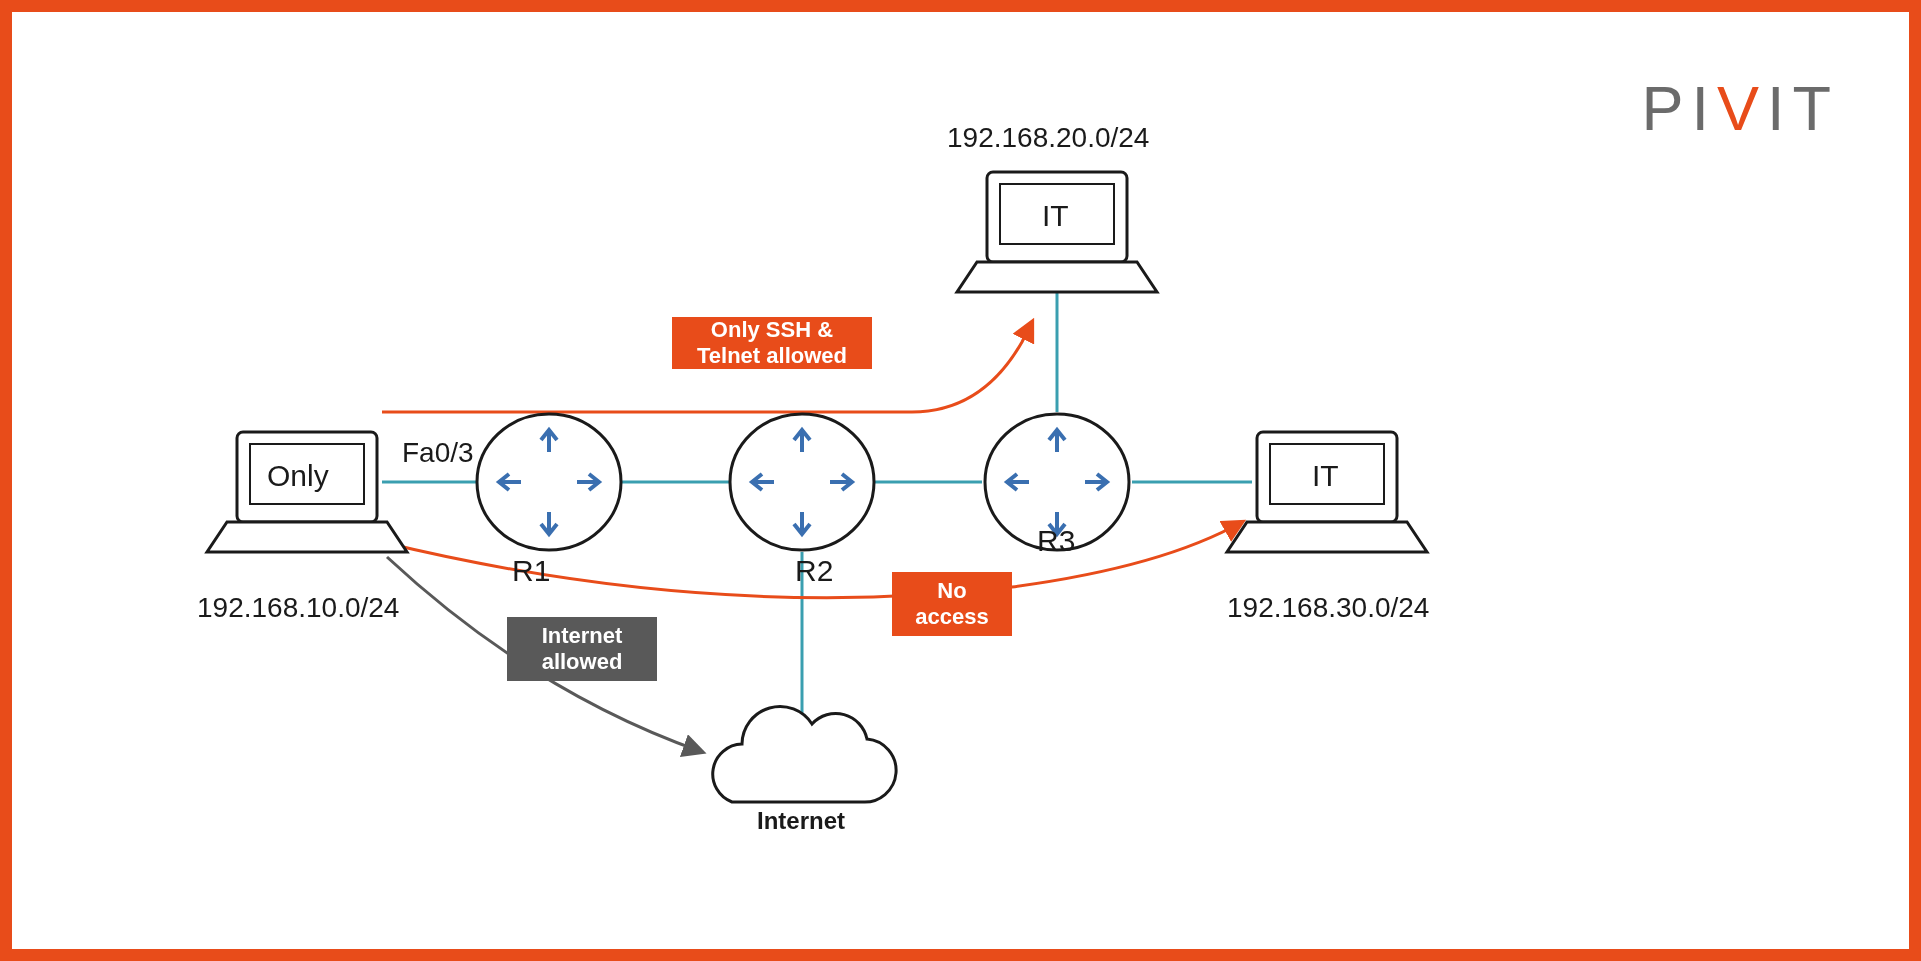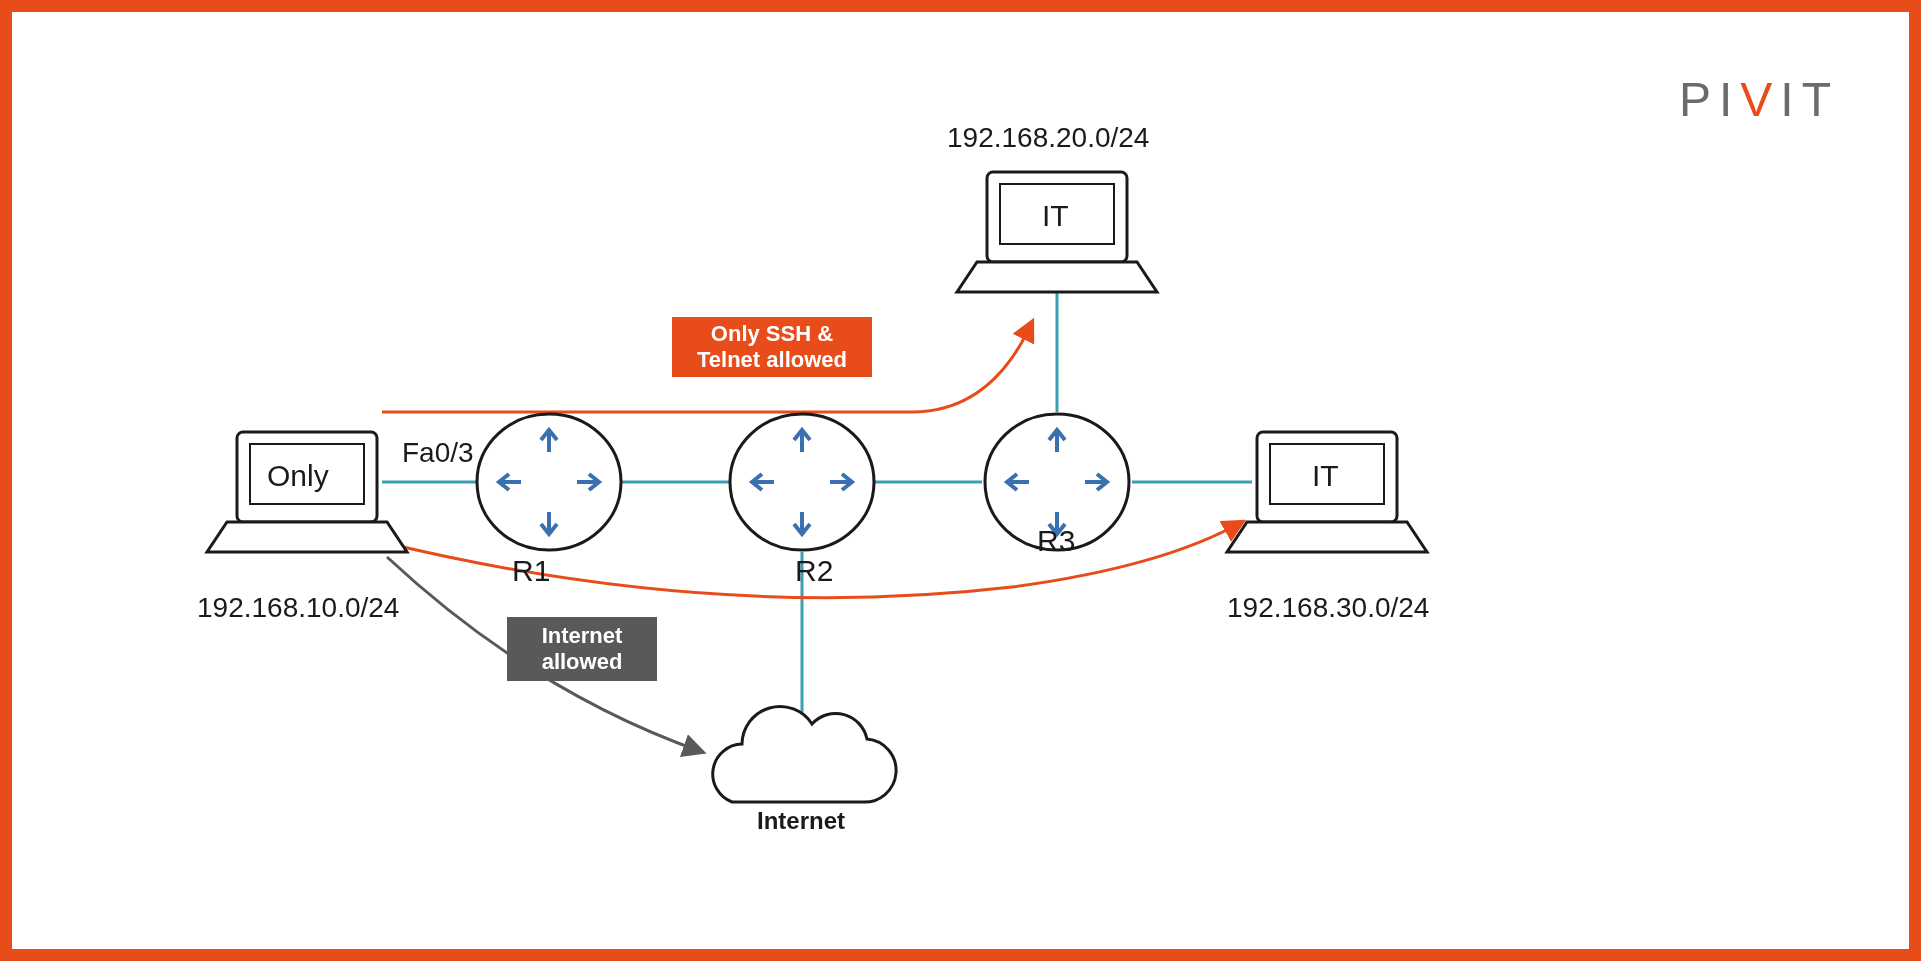--- a/index.html
+++ b/index.html
@@ -1,19 +1,19 @@
 <!DOCTYPE html>
 <html><head>
 <meta charset="utf-8">
 <style>
   html,body{margin:0;padding:0;width:1921px;height:961px;font-family:Verdana,Geneva,sans-serif;}
   .frame{position:absolute;left:0;top:0;width:1921px;height:961px;box-sizing:border-box;border:12px solid #e84c1a;background:#fff;}
   .canvas{position:absolute;left:0;top:0;width:100%;height:100%;}
   svg{position:absolute;left:0;top:0;}
-  .logo{position:absolute;right:70px;top:60px;font-size:48px;letter-spacing:8px;font-weight:300;color:#6b6b6b;font-family:"Helvetica Neue",Arial,sans-serif;}
+  .logo{position:absolute;right:70px;top:60px;font-size:63px;letter-spacing:8px;font-weight:300;color:#6b6b6b;font-family:"Helvetica Neue",Arial,sans-serif;}
   .logo .accent{color:#e84c1a;font-weight:400;}
   .lbl{position:absolute;font-weight:400;color:#1a1a1a;}
   .subnet{font-size:28px;}
   .devlabel{font-size:30px;}
   .interf{font-size:28px;}
   .pill{position:absolute;color:#fff;font-size:22px;font-weight:600;text-align:center;display:flex;align-items:center;justify-content:center;line-height:1.2;padding:8px 14px;box-sizing:border-box;}
   .pill.orange{background:#e84c1a;}
   .pill.grey{background:#595959;}
   .cloudtext{position:absolute;font-size:24px;font-weight:600;color:#1a1a1a;}
 </style>
@@ -114,21 +114,23 @@
 <div class="lbl devlabel" style="left:500px;top:542px;">R1</div>
 <div class="lbl devlabel" style="left:783px;top:542px;">R2</div>
 <div class="lbl devlabel" style="left:1025px;top:512px;">R3</div>
 
 <div class="lbl interf" style="left:390px;top:425px;">Fa0/3</div>
 
 <div class="lbl subnet" style="left:185px;top:580px;">192.168.10.0/24</div>
 <div class="lbl subnet" style="left:935px;top:110px;">192.168.20.0/24</div>
 <div class="lbl subnet" style="left:1215px;top:580px;">192.168.30.0/24</div>
 
-<div class="pill orange" style="left:660px;top:305px;width:200px;height:60px;white-space:pre-line;">Only SSH &amp;
+<div class="pill orange" style="left:660px;top:305px;width:200px;height:52px;white-space:pre-line;">Only SSH &amp;
 Telnet allowed</div>
+<div class="pill orange" style="left:880px;top:560px;width:120px;height:64px;white-space:pre-line;">No
+access</div>
 <div class="pill grey" style="left:495px;top:605px;width:150px;height:64px;white-space:pre-line;">Internet
 allowed</div>
 
 <div class="cloudtext" style="left:745px;top:795px;">Internet</div>
 
 </div>
 </div>
 
 </body></html>

